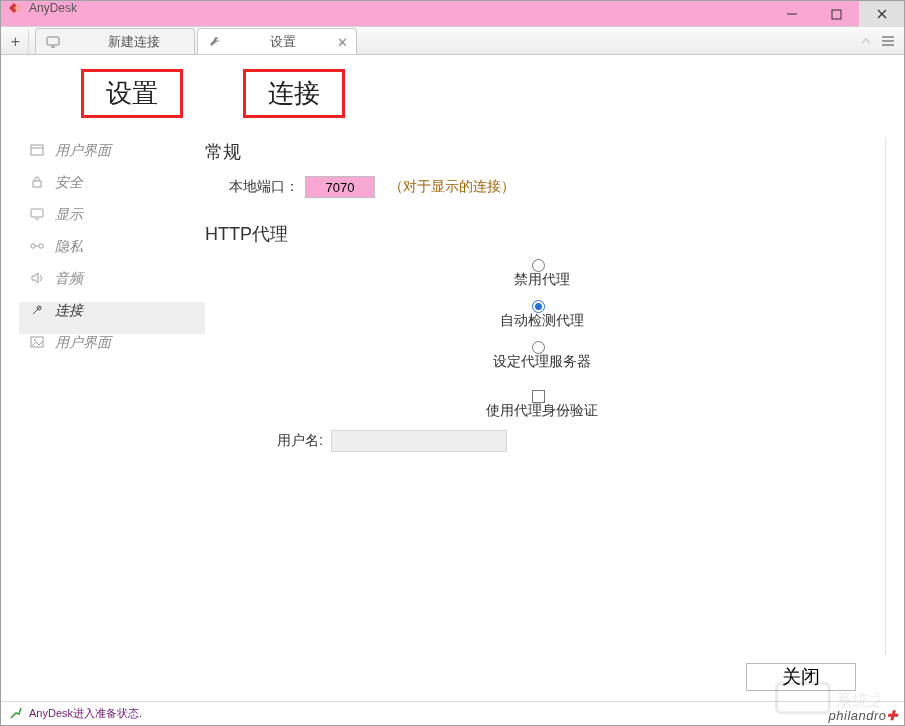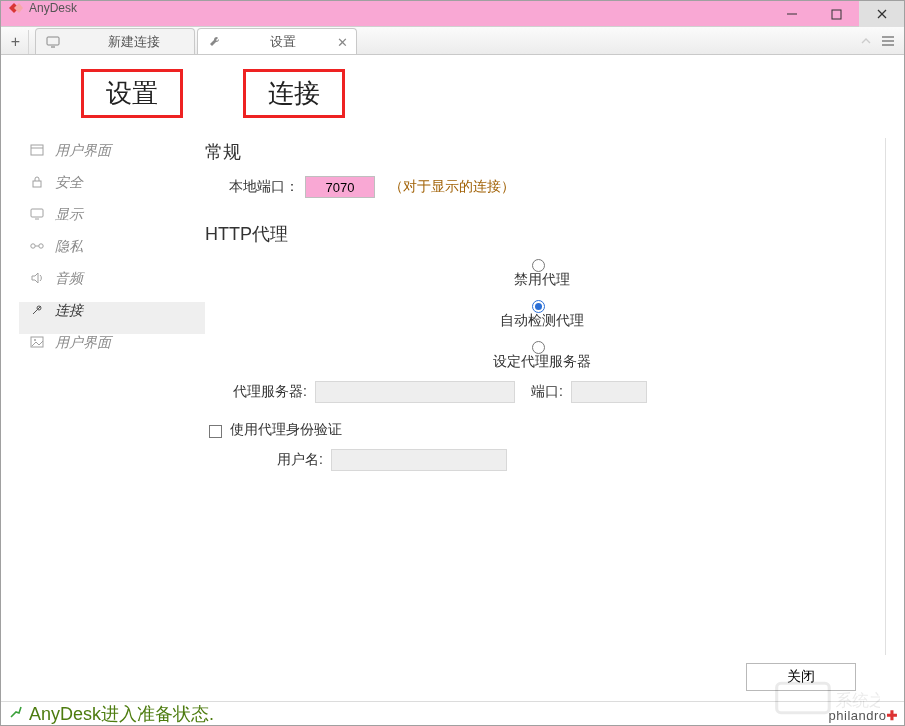--- a/index.html
+++ b/index.html
@@ -203,37 +203,38 @@
   .proxy-port-input { width: 76px; }
   .auth-input { width: 176px; }
   .close-btn-row {
     display:flex; justify-content:flex-end;
     padding: 8px 30px 0 0;
   }
   .btn {
     min-width: 110px; height: 28px;
     border: 1px solid #b9b9b9;
     background: #fff;
-    font-size: 14px;
+    font-size: 19px;
   }
   
   .statusbar {
     position:absolute; left:0; right:0; bottom:0; height:24px;
     background:#fff;
     border-top:1px solid #dcdcdc;
     display:flex; align-items:center;
     padding: 0 8px;
-    font-size:18px;
-    color:#4d7c0f;
+    font-size:11px;
+    color:#701a75;
   }
   .statusbar .status-icon { color:#3aa03a; margin-right:6px; }
   .brand {
     position:absolute; right:6px; bottom:2px;
     font-size:13px; color:#555;
     letter-spacing:0.5px;
+    font-style:italic;
   }
   .brand .plus { color:#d33; font-weight:bold; }
   .watermark {
     position:absolute; right:24px; bottom:6px;
     width:110px; height:42px;
     opacity:0.08;
     pointer-events:none;
   }
 </style>
 </head>
@@ -393,28 +394,22 @@
       </div>
       <div class="row radio-row">
         <span class="radio checked"></span>
         <span>自动检测代理</span>
       </div>
       <div class="row radio-row">
         <span class="radio"></span>
         <span>设定代理服务器</span>
       </div>
 
-      <div class="row indent1" style="margin-top:6px;">
-        <span class="label-right">代理服务器:</span>
-        <div class="disabled-input proxy-server-input"></div>
-        <span style="margin:0 8px 0 16px;">端口:</span>
-        <div class="disabled-input proxy-port-input"></div>
-      </div>
-
-      <div class="row" style="margin-top:18px; padding-left:4px;">
+
+      <div class="row" style="margin-top:18px; padding-left:4px;flex-direction:column;">
         <span class="checkbox"></span>
         <span>使用代理身份验证</span>
       </div>
       <div class="row indent2">
         <span class="label-right">用户名:</span>
         <div class="disabled-input auth-input"></div>
       </div>
     </div>
   </div>
 

